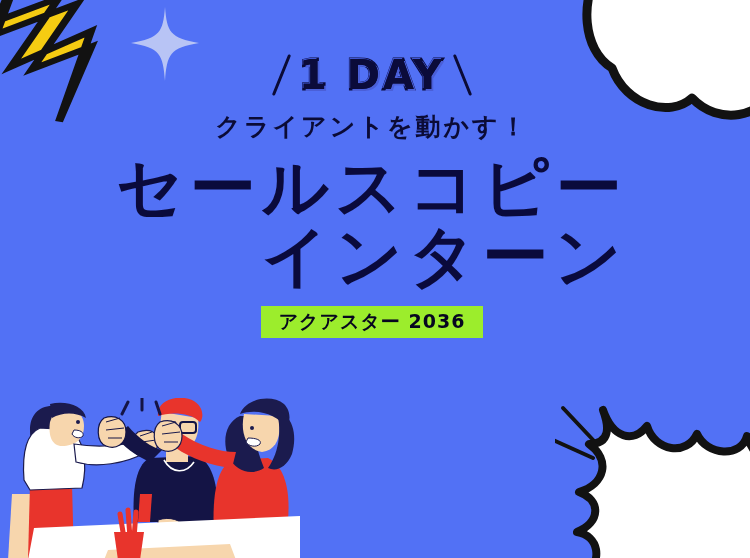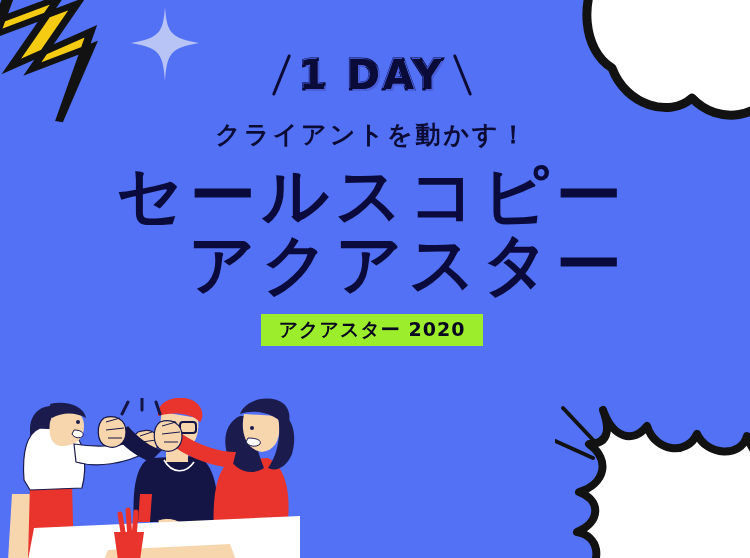--- a/index.html
+++ b/index.html
@@ -62,21 +62,21 @@
     text-shadow:
       0 0 0 #0b0b3a,
       2px 2px 0 #4a5fd8,
       -1px -1px 0 #3f55d0;
     line-height: 44px;
     font-family: "DejaVu Sans", "Liberation Sans", sans-serif;
   }
 
   
   .subtitle {
-    margin-top: 24px;
+    margin-top: 16px;
     font-size: 25px;
     font-weight: 700;
     color: #0b0b36;
     letter-spacing: 3px;
     line-height: 1;
   }
 
   
   .headline {
     margin-top: 18px;
@@ -266,19 +266,19 @@
     <div class="oneday-row">
       <span class="slash left"></span>
       <span class="oneday-text">1 DAY</span>
       <span class="slash right"></span>
     </div>
 
     <div class="subtitle">クライアントを動かす！</div>
 
     <div class="headline">
       <span class="l1">セールスコピー</span>
-      <span class="l3">アクアスター</span>
+      <span class="l3">インターン</span>
     </div>
 
-    <div class="badge">アクアスター 2020</div>
+    <div class="badge">アクアスター 2036</div>
 
   </div>
 </div>
 
 </body></html>

